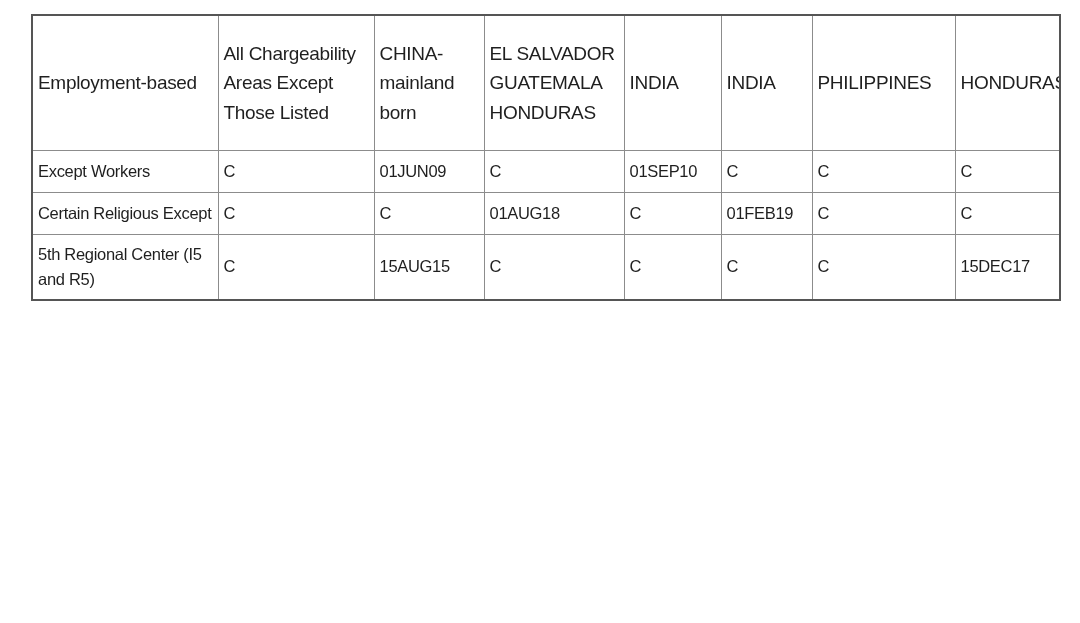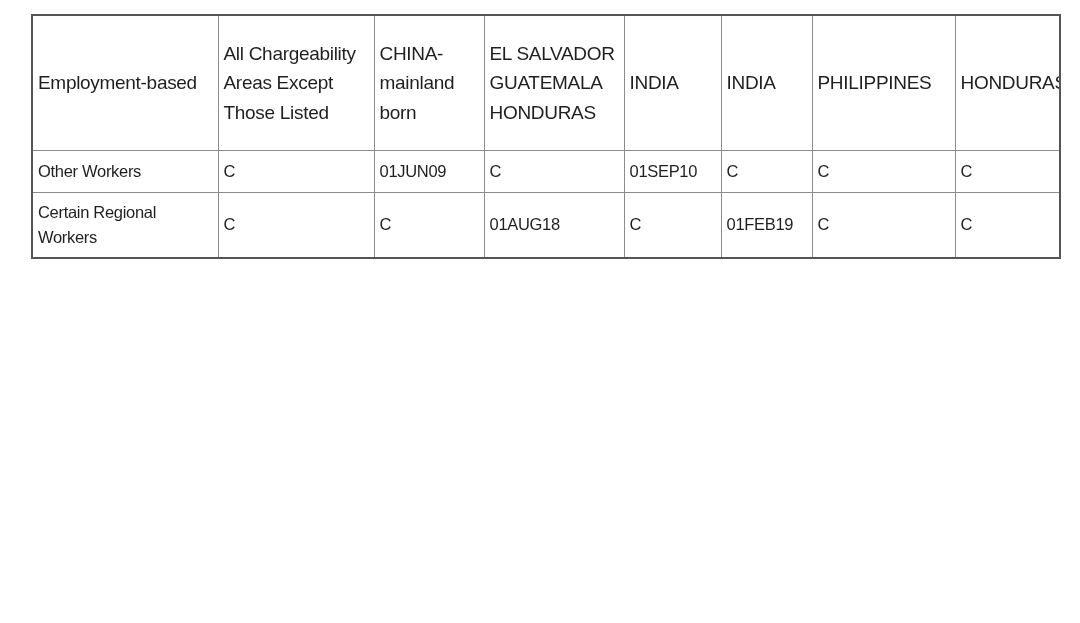--- a/index.html
+++ b/index.html
@@ -68,34 +68,44 @@
           <th>CHINA-mainland born</th>
           <th>EL SALVADOR GUATEMALA HONDURAS</th>
           <th>INDIA</th>
           <th>INDIA</th>
           <th>PHILIPPINES</th>
           <th>HONDURAS</th>
         </tr>
     </thead>
     <tbody>
         <tr>
-          <td>Other Workers</td>
+          <td>Except Workers</td>
           <td>C</td>
           <td>01JUN09</td>
           <td>C</td>
           <td>01SEP10</td>
           <td>C</td>
           <td>C</td>
           <td>C</td>
         </tr>
         <tr>
-          <td>Certain Regional Workers</td>
+          <td>Certain Religious Except</td>
           <td>C</td>
           <td>C</td>
           <td>01AUG18</td>
           <td>C</td>
           <td>01FEB19</td>
           <td>C</td>
           <td>C</td>
         </tr>
+        <tr>
+          <td>5th Regional Center (I5 and R5)</td>
+          <td>C</td>
+          <td>15AUG15</td>
+          <td>C</td>
+          <td>C</td>
+          <td>C</td>
+          <td>C</td>
+          <td>15DEC17</td>
+        </tr>
       </tbody>
   </table>
 </div>
 
 </body></html>

